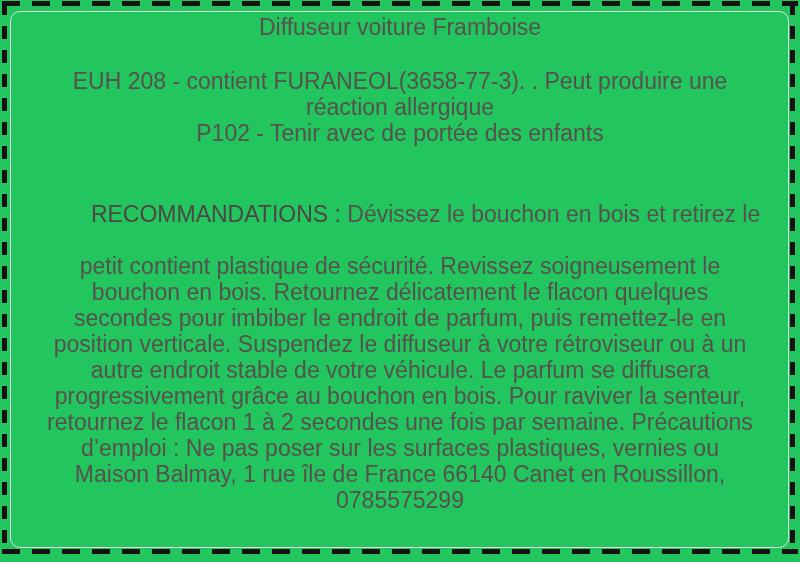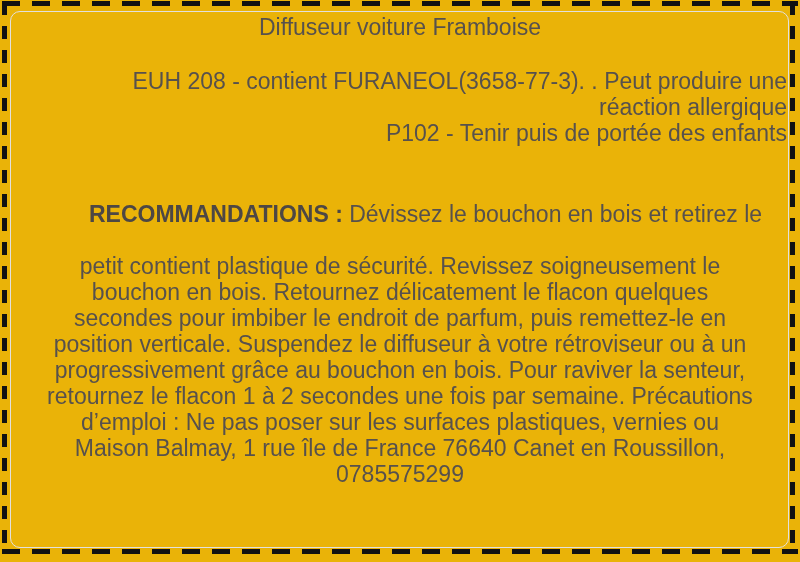--- a/index.html
+++ b/index.html
@@ -4,21 +4,21 @@
 <style>
   html, body {
     margin: 0;
     padding: 0;
     background: #ffffff;
   }
   .label-frame {
     position: relative;
     width: 800px;
     height: 562px;
-    background: #eab308;
+    background: #22c55e;
     font-family: "Liberation Sans", "DejaVu Sans", sans-serif;
     overflow: hidden;
   }
   .dash-border-svg {
     position: absolute;
     left: 0; top: 0;
     width: 800px;
     height: 562px;
     pointer-events: none;
   }
@@ -36,24 +36,24 @@
     top: 14px;
     text-align: center;
     color: #57514d;
     font-size: 23px;
     line-height: 26px;
   }
   .ln {
     white-space: pre;
   }
   .title-line { }
-  .hazard-block { margin-top: 28px; text-align: right; }
+  .hazard-block { margin-top: 28px; }
   .reco-block { margin-top: 29px; }
   .reco-heading {
-    font-weight: bold;
+    font-weight: normal;
     color: #4d4744;
   }
 </style>
 </head>
 <body>
 
 <div class="label-frame">
 
   <svg class="dash-border-svg" viewBox="0 0 800 562" xmlns="http://www.w3.org/2000/svg">
     <line x1="2" y1="3.5" x2="798" y2="3.5" stroke="#121212" stroke-width="5" stroke-dasharray="18 12"></line>
@@ -64,33 +64,34 @@
 
   <div class="inner-edge"></div>
 
   <div class="content">
 
     <div class="ln title-line">Diffuseur voiture Framboise</div>
 
     <div class="hazard-block">
       <div class="ln">EUH 208 - contient FURANEOL(3658-77-3). . Peut produire une</div>
       <div class="ln">réaction allergique</div>
-      <div class="ln">P102 - Tenir puis de portée des enfants</div>
+      <div class="ln">P102 - Tenir avec de portée des enfants</div>
     </div>
 
     <div class="reco-block">
       <div class="ln">
         <span class="reco-heading">RECOMMANDATIONS :</span><span> Dévissez le bouchon en bois et retirez le</span>
       </div>
       <div class="ln">petit contient plastique de sécurité. Revissez soigneusement le</div>
       <div class="ln">bouchon en bois. Retournez délicatement le flacon quelques</div>
       <div class="ln">secondes pour imbiber le endroit de parfum, puis remettez-le en</div>
       <div class="ln">position verticale. Suspendez le diffuseur à votre rétroviseur ou à un</div>
+      <div class="ln">autre endroit stable de votre véhicule. Le parfum se diffusera</div>
       <div class="ln">progressivement grâce au bouchon en bois. Pour raviver la senteur,</div>
       <div class="ln">retournez le flacon 1 à 2 secondes une fois par semaine. Précautions</div>
       <div class="ln">d’emploi : Ne pas poser sur les surfaces plastiques, vernies ou</div>
     </div>
 
-    <div class="ln">Maison Balmay, 1 rue île de France 76640 Canet en Roussillon,</div>
+    <div class="ln">Maison Balmay, 1 rue île de France 66140 Canet en Roussillon,</div>
     <div class="ln">0785575299</div>
 
   </div>
 </div>
 
 </body></html>

